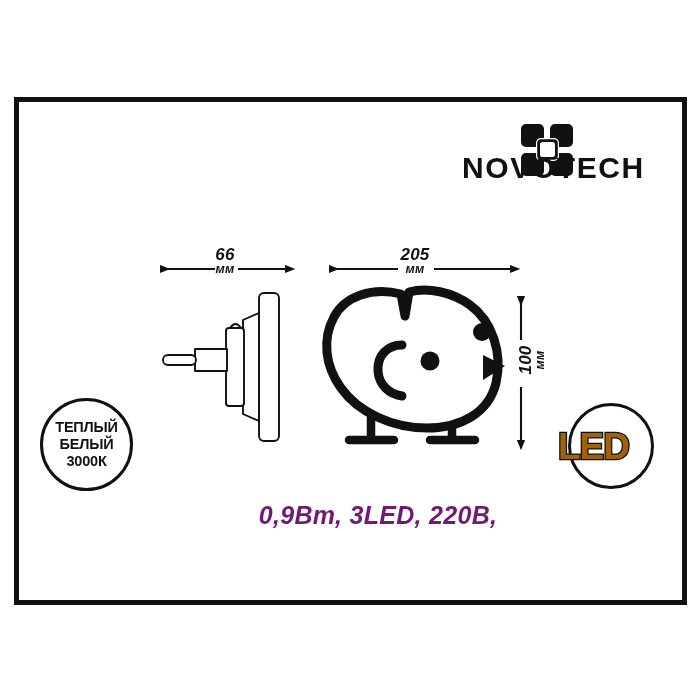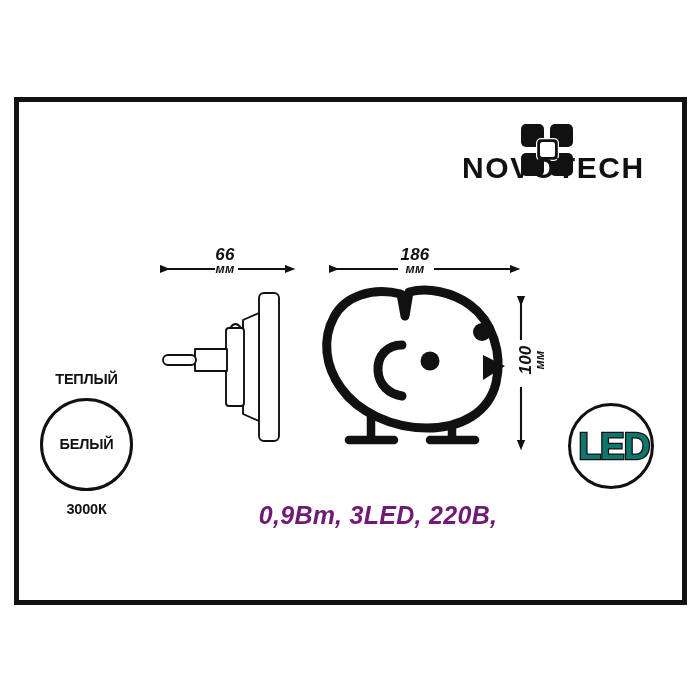--- a/index.html
+++ b/index.html
@@ -82,21 +82,20 @@
     left: 40px; top: 398px;
     width: 93px; height: 93px;
   }
   #badge-cct .lines {
     position: absolute;
     left: 0; top: 0; right: 0; bottom: 0;
     display: flex;
     flex-direction: column;
     align-items: center;
     justify-content: center;
-    gap: 48px;
   }
   #badge-cct .lines span {
     display: block;
     font-family: "Liberation Sans", sans-serif;
     font-weight: bold;
     font-size: 14.5px;
     color: #111111;
     line-height: 1.18;
     letter-spacing: -0.2px;
     white-space: nowrap;
@@ -104,27 +103,27 @@
   #badge-led {
     left: 568px; top: 403px;
     width: 86px; height: 86px;
   }
   #badge-led .ledtext {
     position: absolute;
     left: -13px;
     top: 50%;
     width: 112px;
     transform: translateY(-50%);
-    text-align: center;
+    text-align: left;
     font-family: "Liberation Sans", sans-serif;
     font-weight: bold;
     font-size: 37px;
     line-height: 1;
     letter-spacing: -1px;
-    color: #0f766e;
+    color: #a16207;
     -webkit-text-stroke: 2.6px #111111;
     paint-order: stroke fill;
   }
 
   
   .spec {
     position: absolute;
     width: 700px;
     left: 0;
     text-align: center;
@@ -230,21 +229,21 @@
 
       <circle cx="482" cy="332" r="9" fill="#111111"></circle>
     </g>
   </svg>
 
   <div class="dimlabel" id="dim-77-label">
     <span class="num">66</span>
     <span class="unit">мм</span>
   </div>
   <div class="dimlabel" id="dim-109-label">
-    <span class="num">186</span>
+    <span class="num">205</span>
     <span class="unit">мм</span>
   </div>
   <div class="dimlabel" id="dim-100-label">
     <span class="num">100</span>
     <span class="unit">мм</span>
   </div>
 
   <div class="badge" id="badge-cct">
     <div class="lines">
       <span>ТЕПЛЫЙ</span>

